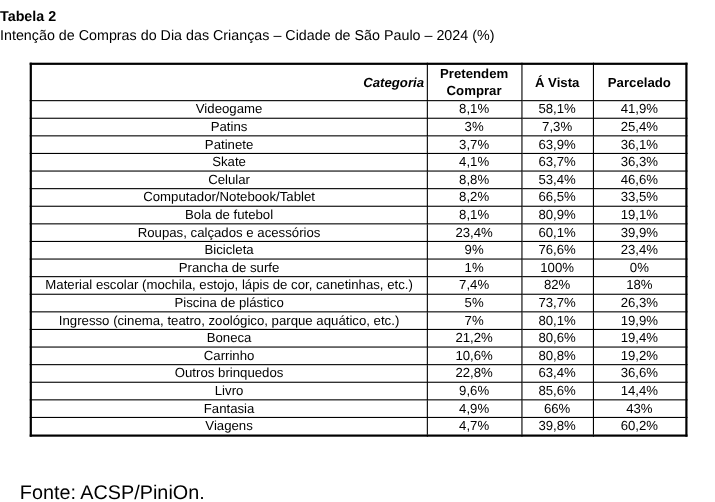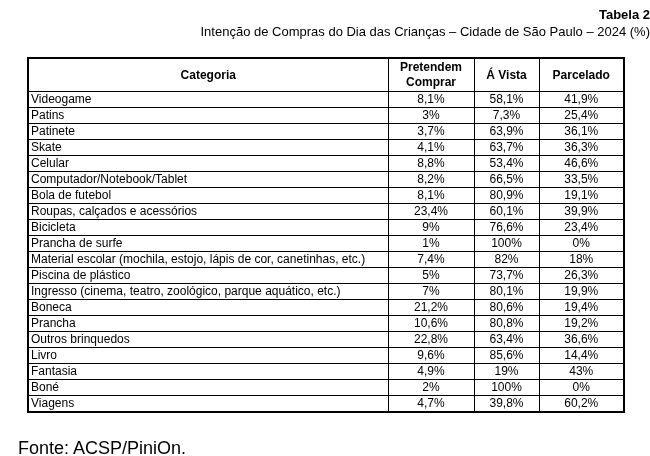--- a/index.html
+++ b/index.html
@@ -11,21 +11,21 @@
   }
   .page {
     position: relative;
     width: 650px;
     height: 456px;
     background: #ffffff;
     overflow: hidden;
   }
   .titles {
     padding-top: 6px;
-    text-align: right;
+    text-align: left;
   }
   .title-line {
     font-size: 13px;
     font-weight: bold;
     line-height: 17px;
   }
   .subtitle-line {
     font-size: 13px;
     font-weight: normal;
     line-height: 17px;
@@ -46,29 +46,30 @@
     line-height: 15px;
     padding: 0 2px;
     vertical-align: middle;
     overflow: hidden;
   }
   table.data-table th {
     font-weight: bold;
     padding: 1px 2px;
   }
   th.cat-h {
-    text-align: center;
+    text-align: right;
     padding-left: 6px;
     vertical-align: top;
+    font-style: italic;
   }
   th.num-h {
     text-align: center;
   }
   td.cat {
-    text-align: left;
+    text-align: center;
     padding-left: 6px;
   }
   td.num {
     text-align: center;
   }
   .footer-note {
     position: absolute;
     left: 18px;
     top: 441px;
     font-size: 18px;
@@ -194,21 +195,21 @@
     </tr>
 
     <tr>
       <td class="cat">Boneca</td>
       <td class="num">21,2%</td>
       <td class="num">80,6%</td>
       <td class="num">19,4%</td>
     </tr>
 
     <tr>
-      <td class="cat">Prancha</td>
+      <td class="cat">Carrinho</td>
       <td class="num">10,6%</td>
       <td class="num">80,8%</td>
       <td class="num">19,2%</td>
     </tr>
 
     <tr>
       <td class="cat">Outros brinquedos</td>
       <td class="num">22,8%</td>
       <td class="num">63,4%</td>
       <td class="num">36,6%</td>
@@ -217,30 +218,24 @@
     <tr>
       <td class="cat">Livro</td>
       <td class="num">9,6%</td>
       <td class="num">85,6%</td>
       <td class="num">14,4%</td>
     </tr>
 
     <tr>
       <td class="cat">Fantasia</td>
       <td class="num">4,9%</td>
-      <td class="num">19%</td>
+      <td class="num">66%</td>
       <td class="num">43%</td>
     </tr>
 
-    <tr>
-      <td class="cat">Boné</td>
-      <td class="num">2%</td>
-      <td class="num">100%</td>
-      <td class="num">0%</td>
-    </tr>
 
     <tr>
       <td class="cat">Viagens</td>
       <td class="num">4,7%</td>
       <td class="num">39,8%</td>
       <td class="num">60,2%</td>
     </tr>
   </tbody>
   </table>
 

